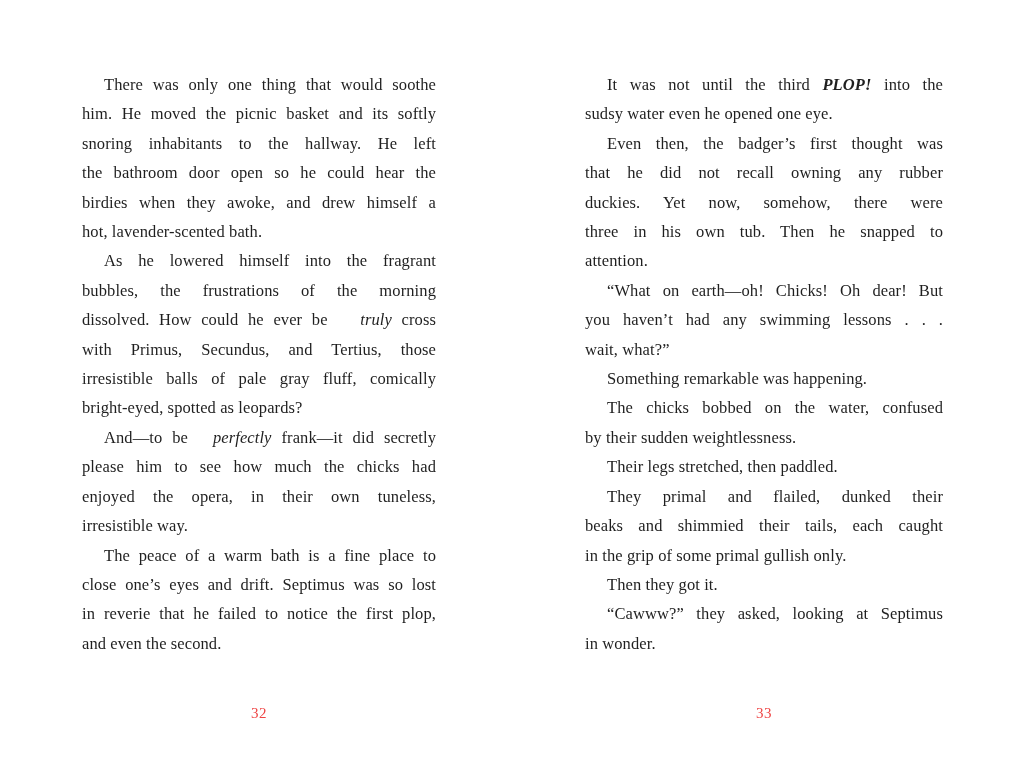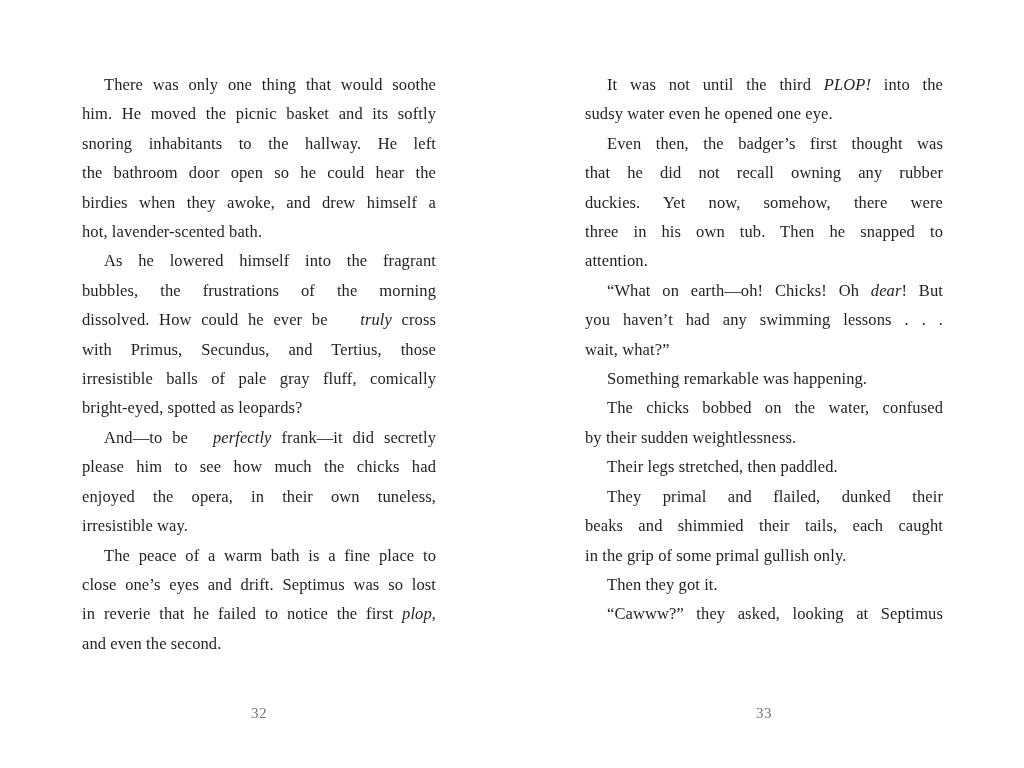--- a/index.html
+++ b/index.html
@@ -37,21 +37,21 @@
   }
   .line.indent { text-indent: 22px; }
   .page-number {
     position: absolute;
     top: 635px;
     left: 0;
     width: 100%;
     text-align: center;
     font-size: 15px;
     letter-spacing: 0.5px;
-    color: #737373;
+    color: #ef4444;
   }
 </style>
 </head>
 <body>
 
 <div class="spread">
 
   <div class="page page-left">
     <div class="text-block">
         <div class="line indent justify"><span>There was only one thing that would soothe</span></div>
@@ -65,44 +65,45 @@
         <div class="line justify"><span>dissolved. How could he ever be </span><span style="font-style: italic; margin-left: 23px;">truly</span><span> cross</span></div>
         <div class="line justify"><span>with Primus, Secundus, and Tertius, those</span></div>
         <div class="line justify"><span>irresistible balls of pale gray fluff, comically</span></div>
         <div class="line"><span>bright-eyed, spotted as leopards?</span></div>
         <div class="line indent justify"><span>And—to be </span><span style="font-style: italic; margin-left: 15px;">perfectly</span><span> frank—it did secretly</span></div>
         <div class="line justify"><span>please him to see how much the chicks had</span></div>
         <div class="line justify"><span>enjoyed the opera, in their own tuneless,</span></div>
         <div class="line"><span>irresistible way.</span></div>
         <div class="line indent justify"><span>The peace of a warm bath is a fine place to</span></div>
         <div class="line justify"><span>close one’s eyes and drift. Septimus was so lost</span></div>
-        <div class="line justify"><span>in reverie that he failed to notice the first </span><span style="font-style: italic;">plop</span><span>,</span></div>
+        <div class="line justify"><span>in reverie that he failed to notice the first </span><span style="">plop</span><span>,</span></div>
         <div class="line"><span>and even the second.</span></div>
       </div>
     <div class="page-number">32</div>
   </div>
 
   <div class="page page-right">
     <div class="text-block">
-        <div class="line indent justify"><span>It was not until the third </span><span style="font-style: italic;">PLOP!</span><span> into the</span></div>
+        <div class="line indent justify"><span>It was not until the third </span><span style="font-style: italic; font-weight: bold;">PLOP!</span><span> into the</span></div>
         <div class="line"><span>sudsy water even he opened one eye.</span></div>
         <div class="line indent justify"><span>Even then, the badger’s first thought was</span></div>
         <div class="line justify"><span>that he did not recall owning any rubber</span></div>
         <div class="line justify"><span>duckies. Yet now, somehow, there were</span></div>
         <div class="line justify"><span>three in his own tub. Then he snapped to</span></div>
         <div class="line"><span>attention.</span></div>
-        <div class="line indent justify"><span>“What on earth—oh! Chicks! Oh </span><span style="font-style: italic;">dear</span><span>! But</span></div>
+        <div class="line indent justify"><span>“What on earth—oh! Chicks! Oh </span><span style="">dear</span><span>! But</span></div>
         <div class="line justify"><span>you haven’t had any swimming lessons . . .</span></div>
         <div class="line"><span>wait, what?”</span></div>
         <div class="line indent"><span>Something remarkable was happening.</span></div>
         <div class="line indent justify"><span>The chicks bobbed on the water, confused</span></div>
         <div class="line"><span>by their sudden weightlessness.</span></div>
         <div class="line indent"><span>Their legs stretched, then paddled.</span></div>
         <div class="line indent justify"><span>They primal and flailed, dunked their</span></div>
         <div class="line justify"><span>beaks and shimmied their tails, each caught</span></div>
         <div class="line"><span>in the grip of some primal gullish only.</span></div>
         <div class="line indent"><span>Then they got it.</span></div>
         <div class="line indent justify"><span>“Cawww?” they asked, looking at Septimus</span></div>
+        <div class="line"><span>in wonder.</span></div>
       </div>
     <div class="page-number">33</div>
   </div>
 
 </div>
 
 </body></html>

